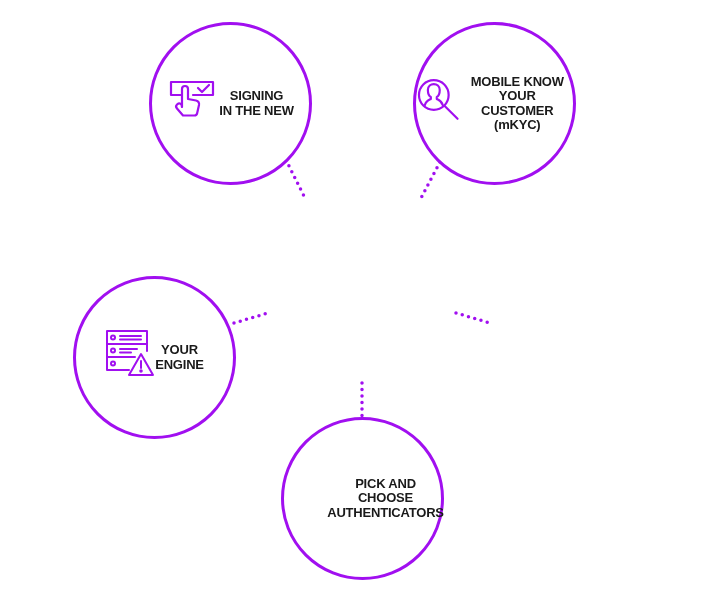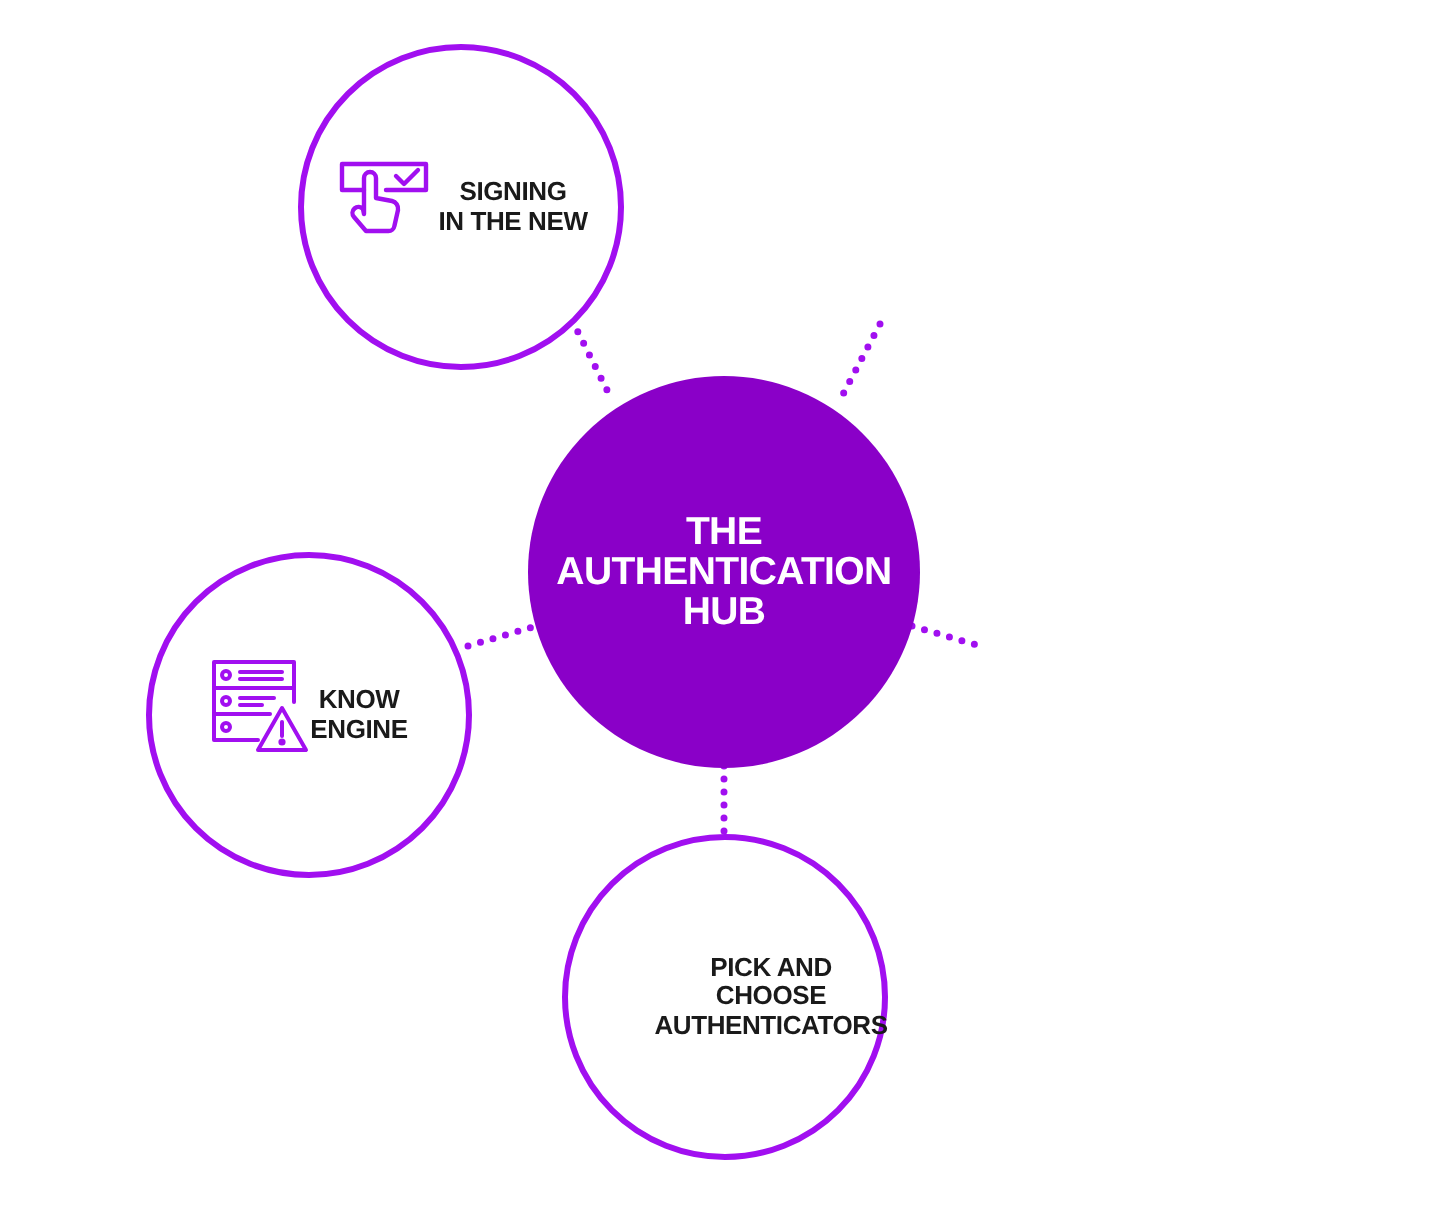--- a/index.html
+++ b/index.html
@@ -24,55 +24,60 @@
 <div id="stage">
 
   <svg class="connectors" width="724" height="615">
     <line x1="286" y1="160" x2="306" y2="200" stroke="#a10ff0" stroke-width="3.5" stroke-linecap="round" stroke-dasharray="0 6.5"></line>
     <line x1="440" y1="162" x2="420" y2="200" stroke="#a10ff0" stroke-width="3.5" stroke-linecap="round" stroke-dasharray="0 6.5"></line>
     <line x1="234" y1="323" x2="268" y2="313" stroke="#a10ff0" stroke-width="3.5" stroke-linecap="round" stroke-dasharray="0 6.5"></line>
     <line x1="456" y1="313" x2="490" y2="323" stroke="#a10ff0" stroke-width="3.5" stroke-linecap="round" stroke-dasharray="0 6.5"></line>
     <line x1="362" y1="383" x2="362" y2="417" stroke="#a10ff0" stroke-width="3.5" stroke-linecap="round" stroke-dasharray="0 6.5"></line>
   </svg>
 
-  <div class="hub" style="left:264px; top:188px; width:196px; height:196px;">
-    <div class="hub-label">THE
-AUTHENTICATION
-HUB</div>
-  </div>
 
   <div class="node" style="left:149px; top:22px; width:163px; height:163px;">
     <svg class="icon" width="52" height="40" viewBox="0 0 52 40" fill="none" stroke="#a10ff0" stroke-width="2.2" stroke-linejoin="round" stroke-linecap="round">
       <path d="M15 16 H4 V3 H46 V16 H26"></path>
       <path d="M31 9 l4 4 l7 -7"></path>
       <path d="M15 28 V10 a3 3 0 0 1 6 0 V20 l8 1.5 a4 4 0 0 1 3 4.5 l-1.8 8 a3 3 0 0 1 -3 2.5 H16 l-6 -7 a3 3 0 0 1 4.5 -4 Z"></path>
     </svg>
     <div class="label">SIGNING
 IN THE NEW</div>
   </div>
 
+  <div class="node" style="left:413px; top:22px; width:163px; height:163px;">
+    <svg class="icon" width="46" height="44" viewBox="0 0 46 44" fill="none" stroke="#a10ff0" stroke-width="2.2" stroke-linecap="round" stroke-linejoin="round">
+      <circle cx="18" cy="18" r="15"></circle>
+      <line x1="29" y1="29" x2="42" y2="42"></line>
+      <path d="M9 28 c1 -4 4 -5 6 -6 v-2 c-2 -1 -3 -4 -3 -7 c0 -4 3 -6 6 -6 s6 2 6 6 c0 3 -1 6 -3 7 v2 c2 1 5 2 6 6"></path>
+    </svg>
+    <div class="label">MOBILE KNOW
+YOUR CUSTOMER
+(mKYC)</div>
+  </div>
 
   <div class="node" style="left:73px; top:276px; width:163px; height:163px;">
     <svg class="icon" width="50" height="48" viewBox="0 0 50 48" fill="none" stroke="#a10ff0" stroke-width="2" stroke-linecap="round" stroke-linejoin="round">
       <rect x="2" y="2" width="40" height="13"></rect>
       <path d="M2 15 V41 H24"></path>
       <path d="M42 15 V22"></path>
       <line x1="2" y1="28" x2="30" y2="28"></line>
       <circle cx="8" cy="8.5" r="2"></circle>
       <circle cx="8" cy="21.5" r="2"></circle>
       <circle cx="8" cy="34.5" r="2"></circle>
       <line x1="15" y1="7" x2="36" y2="7"></line>
       <line x1="15" y1="10.5" x2="36" y2="10.5"></line>
       <line x1="15" y1="20" x2="32" y2="20"></line>
       <line x1="15" y1="23.5" x2="26" y2="23.5"></line>
       <path d="M36 25 L48 46 H24 Z"></path>
       <line x1="36" y1="32" x2="36" y2="39"></line>
       <circle cx="36" cy="42" r="0.8" fill="#a10ff0"></circle>
     </svg>
-    <div class="label">KNOW
+    <div class="label">YOUR
 ENGINE</div>
   </div>
 
 
   <div class="node" style="left:281px; top:417px; width:163px; height:163px;gap:46px;">
     <svg class="icon" width="48" height="44" viewBox="0 0 48 44" fill="none" stroke="#a10ff0" stroke-width="2" stroke-linecap="round" stroke-linejoin="round">
       <path d="M26 36 H2 V32 c0 -4 6 -6 9 -7 v-3 c-3 -2 -4 -5 -4 -9 c0 -6 4 -10 9 -10 s9 4 9 10 c0 4 -1 7 -4 9 v3 c2 0.6 4 1.4 5 2.4"></path>
       <circle cx="36" cy="32" r="9.5"></circle>
       <path d="M31.5 32 l3 3 l6 -6"></path>
     </svg>

